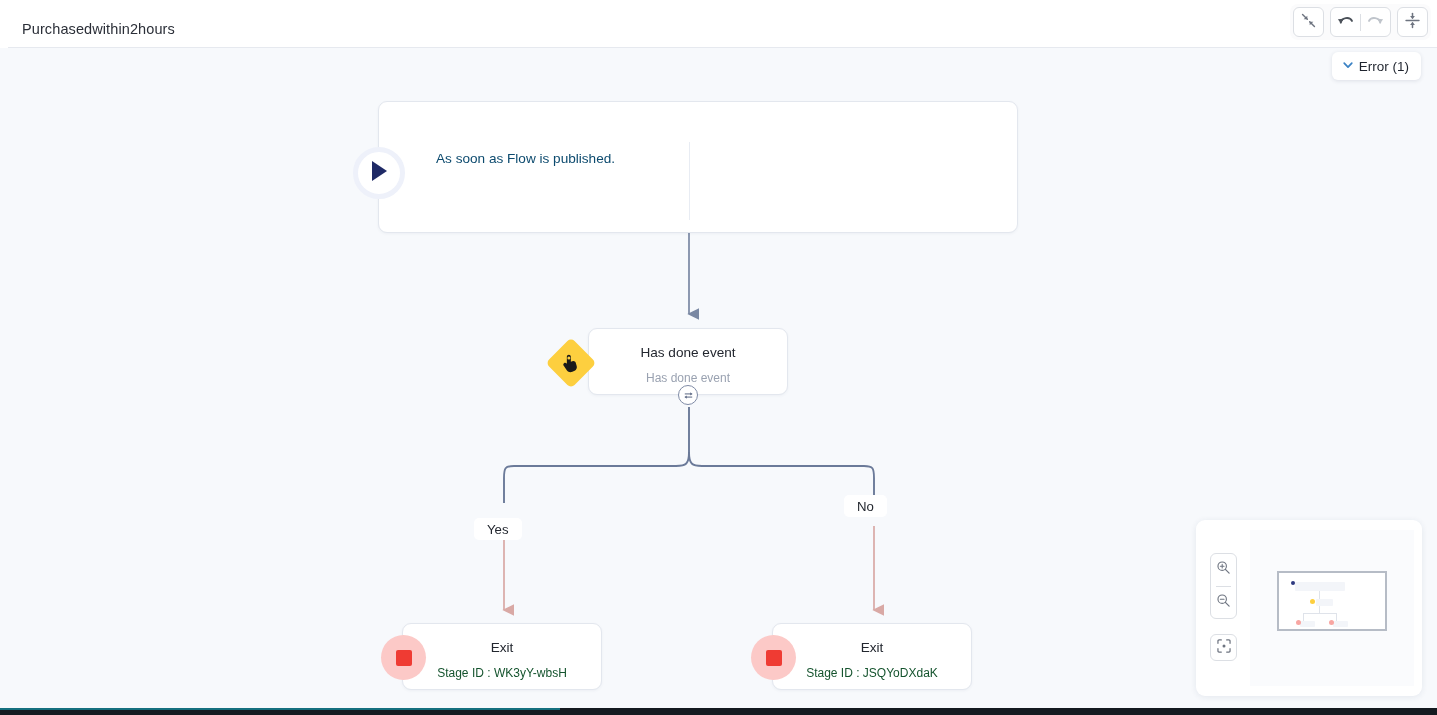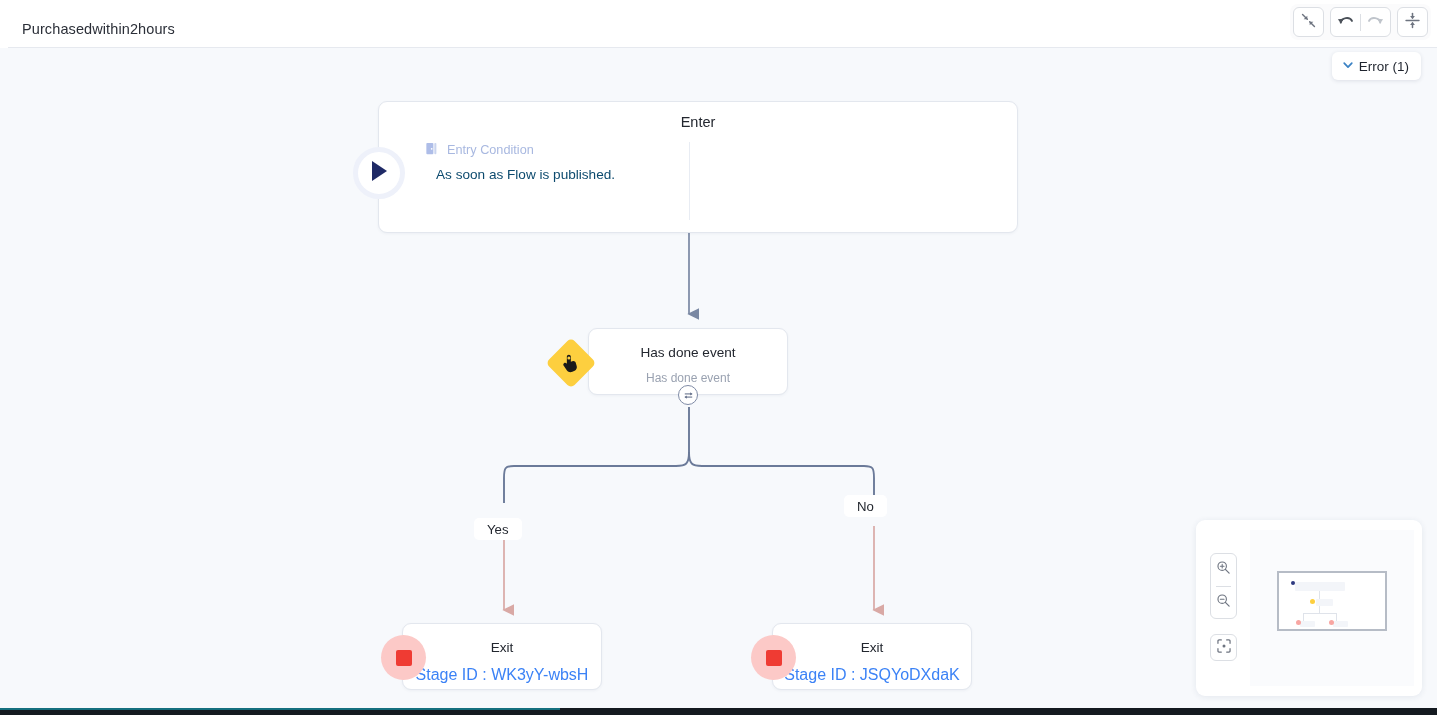--- a/index.html
+++ b/index.html
@@ -153,21 +153,21 @@
   
   .exit-card { width: 200px; height: 67px; top: 575px; }
   #exit-left  { left: 402px; }
   #exit-right { left: 772px; }
   .exit-title {
     position: absolute; left: 0; right: 0; top: 16px;
     text-align: center; font-size: 13.6px; color: #23272f;
   }
   .exit-sub {
     position: absolute; left: 0; right: 0; top: 42px;
-    text-align: center; font-size: 16px; color: #3b82f6; white-space: nowrap;
+    text-align: center; font-size: 12px; color: #14532d; white-space: nowrap;
   }
   .exit-badge {
     position: absolute; left: -22px; top: 11px;
     width: 45px; height: 45px; border-radius: 50%;
     background: #fcc9c7;
     display: flex; align-items: center; justify-content: center;
     z-index: 9;
   }
   .exit-square { width: 16px; height: 16px; background: #ef3b33; border-radius: 2px; }
 
@@ -328,33 +328,22 @@
 
     <div id="enter-card" class="node-card">
       <div id="play-badge">
         <span>
           <svg width="22" height="24" viewBox="0 0 22 24">
             <path d="M4 2 L19 12 L4 22 Z" fill="#1f2a66"></path>
           </svg>
         </span>
       </div>
 
-      <div id="enter-title">Enter</div>
 
       <div class="enter-col col-left">
-        <div class="col-head">
-          <span>
-            <svg width="15" height="15" viewBox="0 0 16 16">
-              <rect x="2.5" y="2" width="7.5" height="12" rx="1" fill="#aebde8"></rect>
-              <rect x="11" y="2" width="2.2" height="12" rx="1" fill="#c9d4ee"></rect>
-              <circle cx="8.2" cy="8.3" r="0.95" fill="#ffffff"></circle>
-            </svg>
-          </span>
-          <span class="hlbl">Entry Condition</span>
-        </div>
         <div class="col-val">As soon as Flow is published.</div>
       </div>
 
       <div id="enter-divider"></div>
 
     </div>
 
     <div id="event-card" class="node-card">
       <div id="event-diamond">
         <span class="ic">

